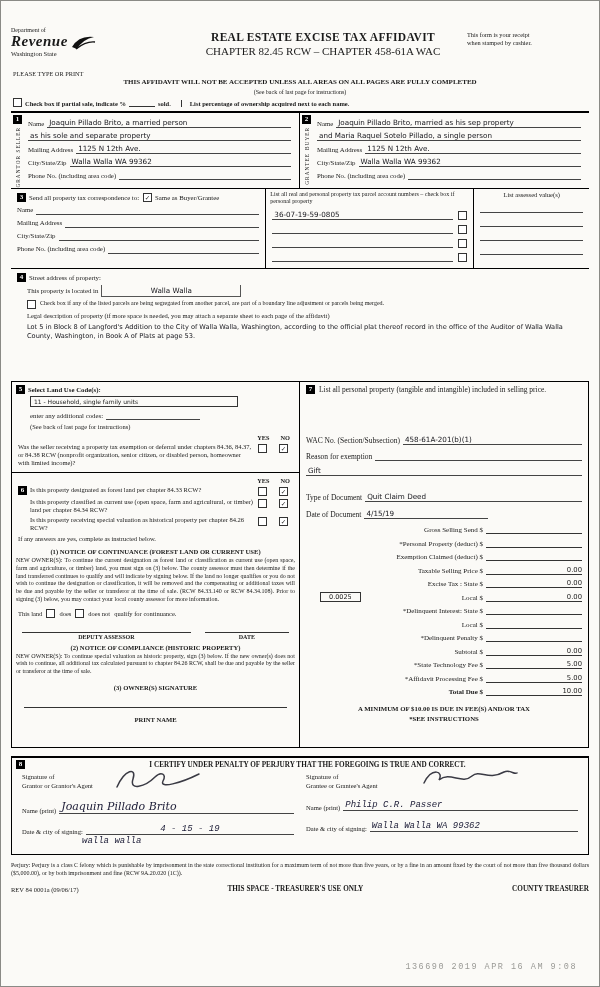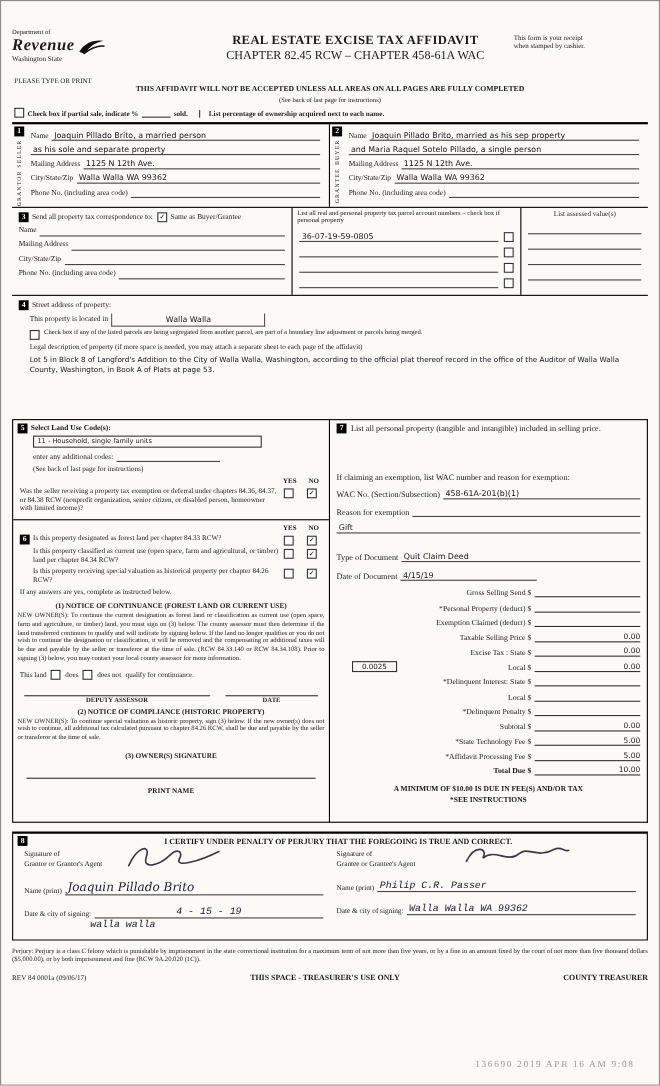--- a/index.html
+++ b/index.html
@@ -87,21 +87,21 @@
   .sigscribble{position:absolute;top:-8px;left:95px}
   .printrow{display:flex;align-items:flex-end;font-size:6.6px;margin-top:10px}
   .hw-big{font-family:"DejaVu Serif",serif;font-style:italic;font-size:11px;color:#20203a}
   .hw-md{font-family:Liberation Mono, monospace;font-style:italic;font-size:9px;color:#20203a}
   .belowdate{margin-left:60px;margin-top:1px}
   
   .perjury{font-size:6px;line-height:1.35;margin-top:6px;text-align:justify}
   .footline{display:flex;align-items:center;margin-top:8px;font-size:6.5px}
   .footline .mid{flex:1;text-align:center;font-weight:bold;font-size:7.2px}
   .footline .right{font-weight:bold;font-size:7.2px}
-  .stamp{position:absolute;right:22px;bottom:14px;color:#9a9a96;font-family:Liberation Serif, serif;
+  .stamp{position:absolute;right:22px;bottom:14px;color:#9a9a96;font-family:Liberation Mono, monospace;
          font-size:8.5px;letter-spacing:1.5px}
 </style>
 </head>
 <body>
 
 <div class="page">
 
   <div class="header">
     <div class="logo">
       <div class="dept-small">Department of</div>
@@ -365,21 +365,20 @@
       </div>
     </div>
 
     <div class="rightcol">
       <div class="frow" style="margin:0;align-items:flex-start">
         <span class="badge">7</span>
         <span class="md" style="margin-left:4px;line-height:1.35">List all  personal property (tangible and intangible) included in selling price.</span>
       </div>
       <div style="height:34px"></div>
 
-      <div class="md">If claiming an exemption, list WAC number and reason for exemption:</div>
       <div class="frow" style="margin:6px 0 0 0">
         <span class="md">WAC No. (Section/Subsection)</span>
         <span class="fl filled">458-61A-201(b)(1)</span>
       </div>
       <div class="frow" style="margin:6px 0 0 0">
         <span class="md">Reason for exemption</span>
         <span class="fl"></span>
       </div>
       <div class="frow" style="margin:5px 0 0 0">
         <span class="fl filled" style="margin-left:0">Gift</span>

